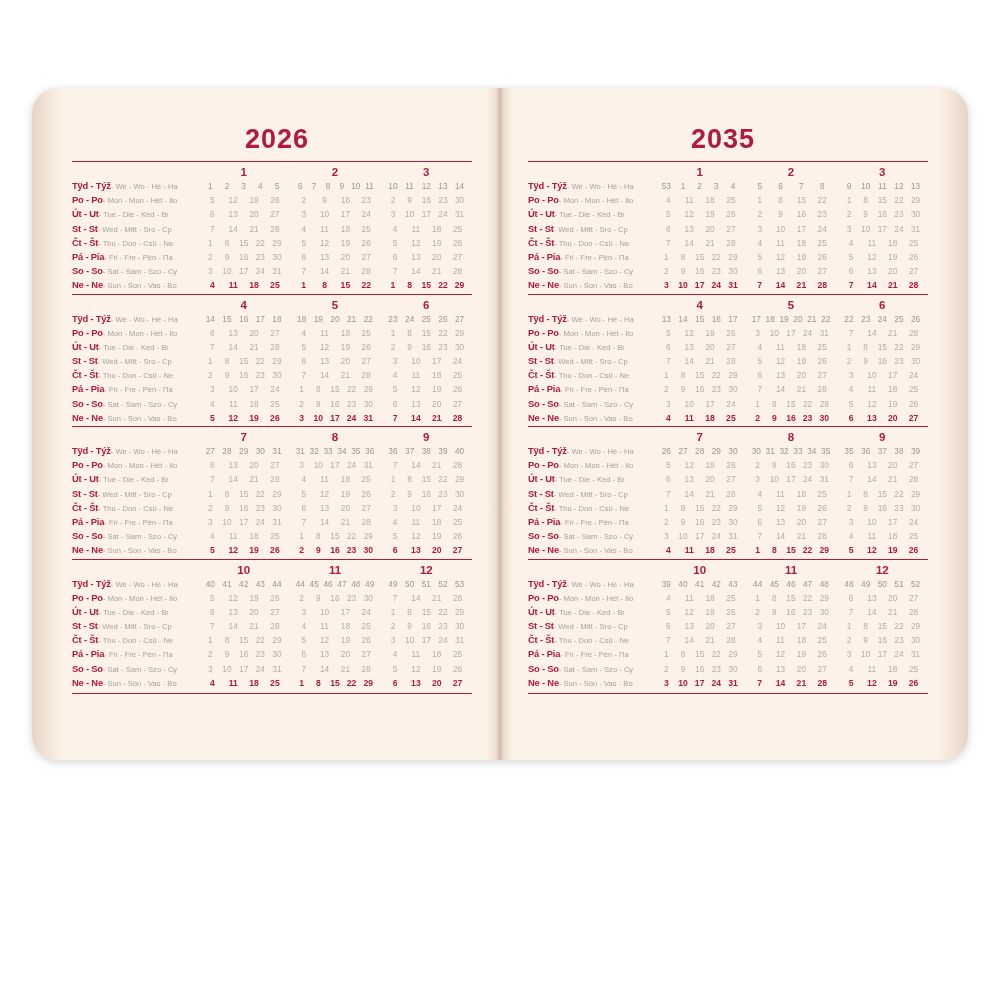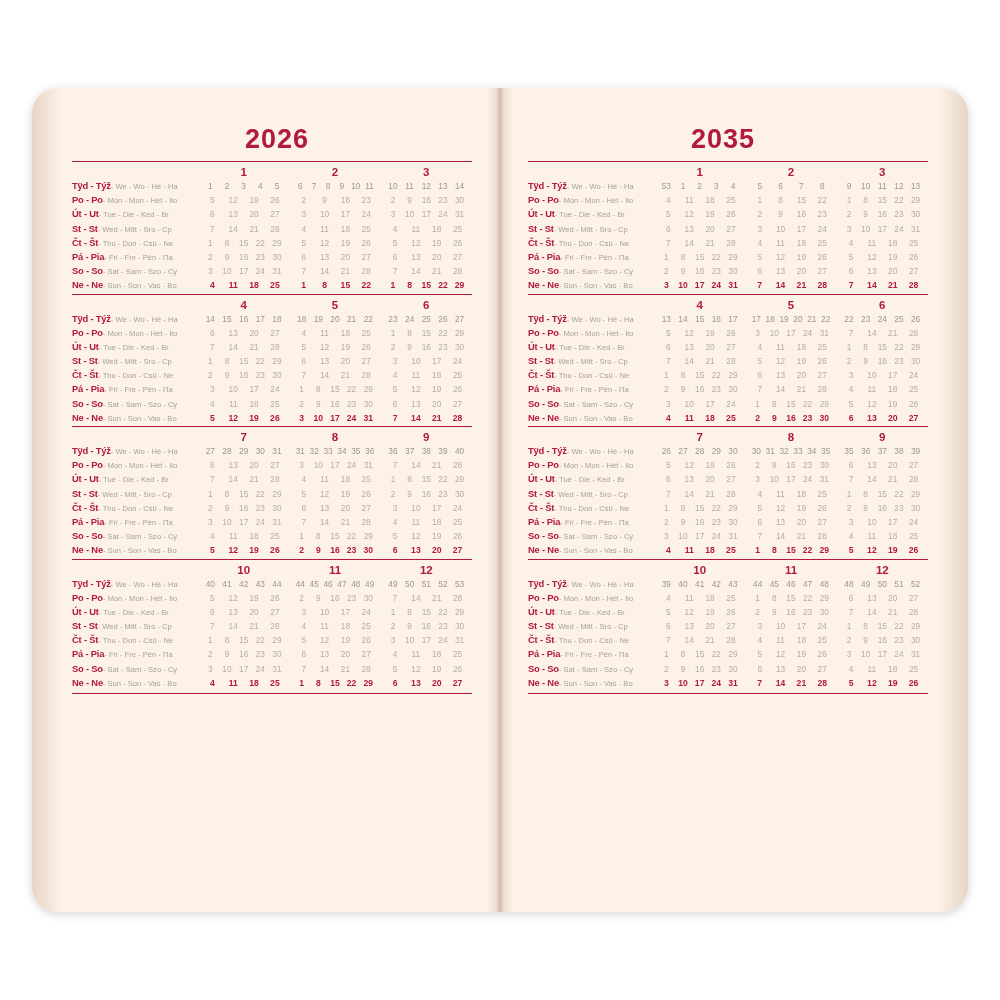--- a/index.html
+++ b/index.html
@@ -5,21 +5,21 @@
   html,body{margin:0;padding:0;}
   body{
     width:1000px;height:1000px;
     background:#ffffff;
     font-family:"Liberation Sans", sans-serif;
     overflow:hidden;
   }
   .page-wrap{
     position:absolute;
     left:32px;top:88px;
-    width:936px;height:824px;
+    width:936px;height:672px;
     background:#fdf2e7;
     border-radius:26px 26px 26px 26px;
     box-shadow:0 2px 10px rgba(0,0,0,0.18);
     overflow:hidden;
   }
   
   .spine{
     position:absolute;left:50%;top:0;width:26px;height:100%;
     transform:translateX(-50%);
     background:linear-gradient(to right,

